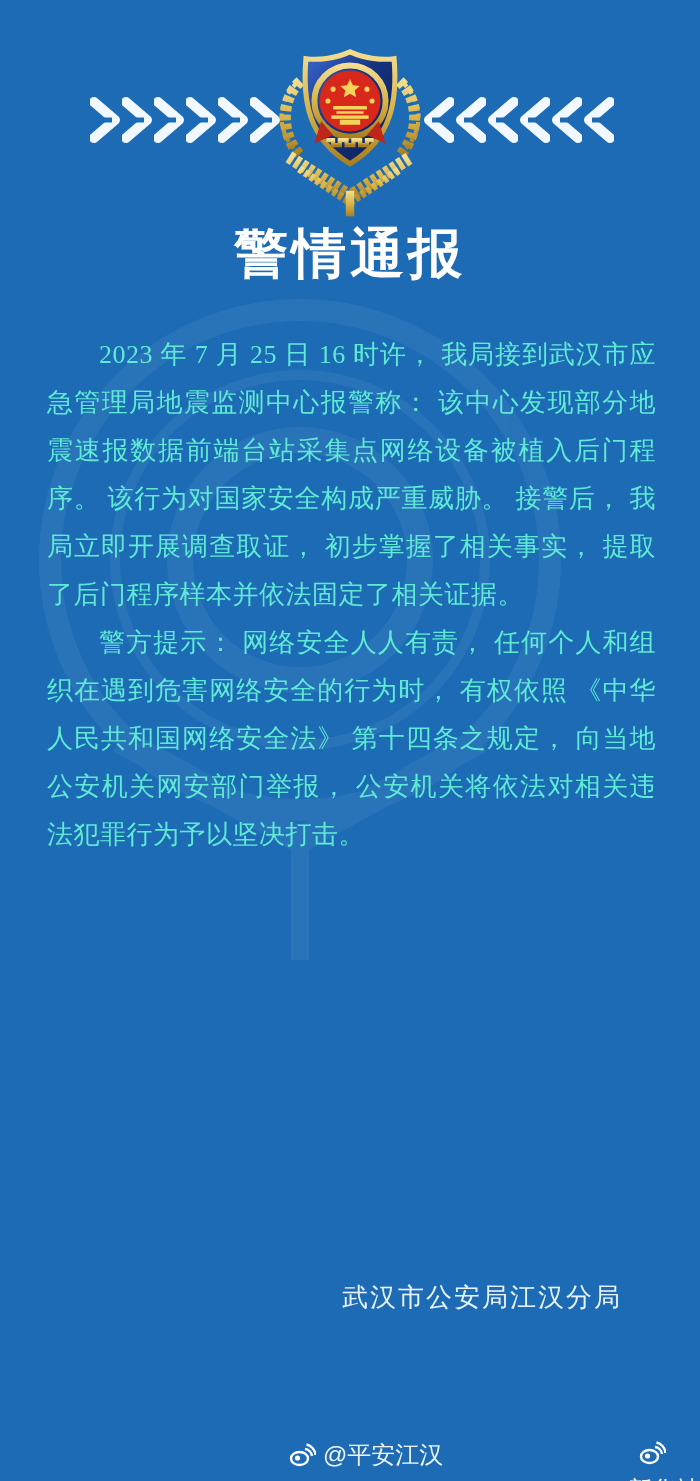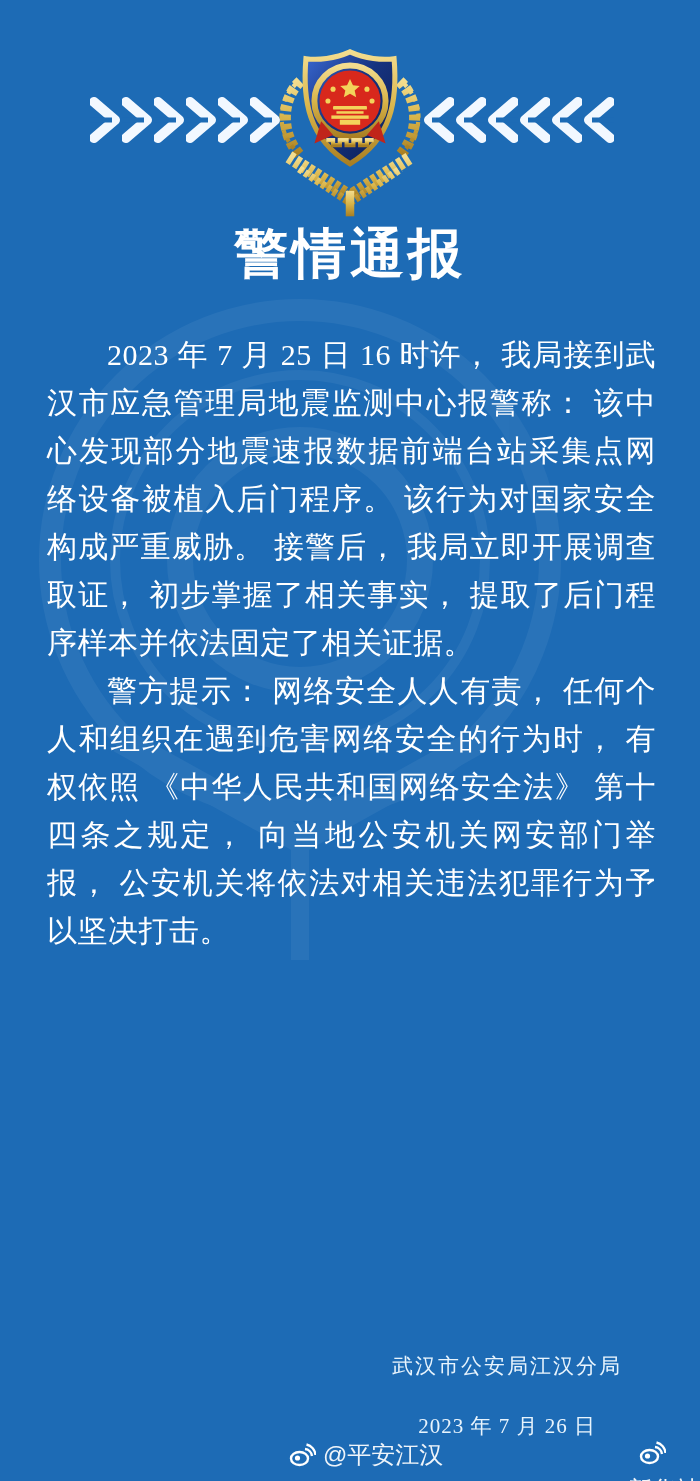--- a/index.html
+++ b/index.html
@@ -32,34 +32,34 @@
     font-weight:bold;
     font-size:54px;
     letter-spacing:4px;
     color:#ffffff;
     margin:0;
   }
 
   
   .content{
     position:absolute;top:331px;left:47px;right:44px;
-    color:#ffffff;
-    font-size:30px;
+    color:#5eead4;
+    font-size:26px;
     line-height:48px;
     text-align:justify;
     text-justify:inter-ideograph;
     letter-spacing:0.5px;
   }
   .content p{margin:0;text-indent:2em;}
 
   
   .signature{
-    position:absolute;top:1344px;right:78px;
+    position:absolute;top:1276px;right:78px;
     color:#e8f4fd;
-    font-size:21px;
+    font-size:26px;
     text-align:center;
     line-height:44px;
   }
   .signature .org{letter-spacing:2px;}
   .signature .date{margin-top:16px;letter-spacing:1px;}
 
   
   .footer{position:absolute;left:0;right:0;bottom:6px;height:36px;color:rgba(255,255,255,0.93);
     font-family:"Liberation Sans", sans-serif;font-size:24px;}
   .credit{position:absolute;display:flex;align-items:center;gap:7px;white-space:nowrap;}
@@ -194,21 +194,20 @@
 
   <h1 class="title">警情通报</h1>
 
   <div class="content">
     <p>2023 年 7 月 25 日 16 时许， 我局接到武汉市应急管理局地震监测中心报警称： 该中心发现部分地震速报数据前端台站采集点网络设备被植入后门程序。 该行为对国家安全构成严重威胁。 接警后， 我局立即开展调查取证， 初步掌握了相关事实， 提取了后门程序样本并依法固定了相关证据。</p>
     <p>警方提示： 网络安全人人有责， 任何个人和组织在遇到危害网络安全的行为时， 有权依照 《中华人民共和国网络安全法》 第十四条之规定， 向当地公安机关网安部门举报， 公安机关将依法对相关违法犯罪行为予以坚决打击。</p>
   </div>
 
   <div class="signature">
     <div class="org">武汉市公安局江汉分局</div>
-    <div class="date">2023 年 7 月 26 日</div>
   </div>
 
   <div class="footer">
     <span class="credit left">
       <svg width="28" height="28" viewBox="0 0 28 28">
         <g stroke="#ffffff" fill="none" stroke-width="2.4">
           <ellipse cx="11.5" cy="17.5" rx="8.5" ry="6.5"></ellipse>
           <path d="M17 8 A8 8 0 0 1 24 15"></path>
           <path d="M18.5 3.5 A12 12 0 0 1 27.5 14"></path>
         </g>

